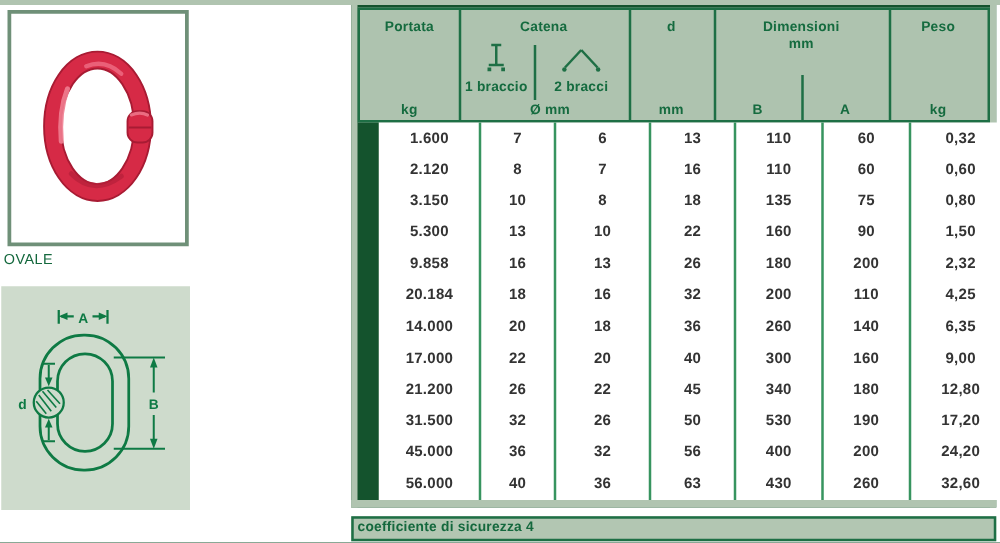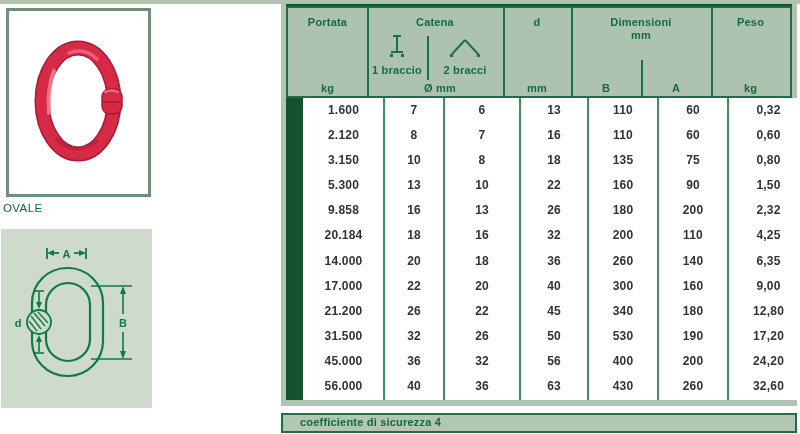--- a/index.html
+++ b/index.html
@@ -34,21 +34,21 @@
   .icon-wrap{position:absolute;}
 
   .data-area{position:absolute;left:17px;top:94px;width:506px;height:302px;background:#fff;}
   .vline{position:absolute;top:0;bottom:0;width:2px;background:#37945f;}
   .trow{display:grid;grid-template-columns:81px 60px 76px 68px 70px 70px 81px;height:25.1px;}
   .tcell{text-align:center;line-height:25.1px;font-size:12px;font-weight:bold;color:#333333;letter-spacing:.2px;}
 
   .coeff-band{
     left:281px;top:413px;width:516px;height:20px;box-sizing:border-box;
     background:#b2c6b2;border:2px solid #1e6f45;
-    font-size:11px;font-weight:bold;color:#14683d;line-height:15px;padding-left:17px;letter-spacing:.2px;
+    font-size:11px;font-weight:bold;color:#14683d;line-height:15px;padding-left:3px;letter-spacing:.2px;
   }
 </style>
 </head>
 <body>
 
 <div class="abs top-strip"></div>
 
 <div class="abs photo-box">
   <svg width="139" height="183" viewBox="0 0 139 183">
     <ellipse cx="69" cy="90" rx="36" ry="53" fill="none" stroke="#a81b33" stroke-width="15"></ellipse>

